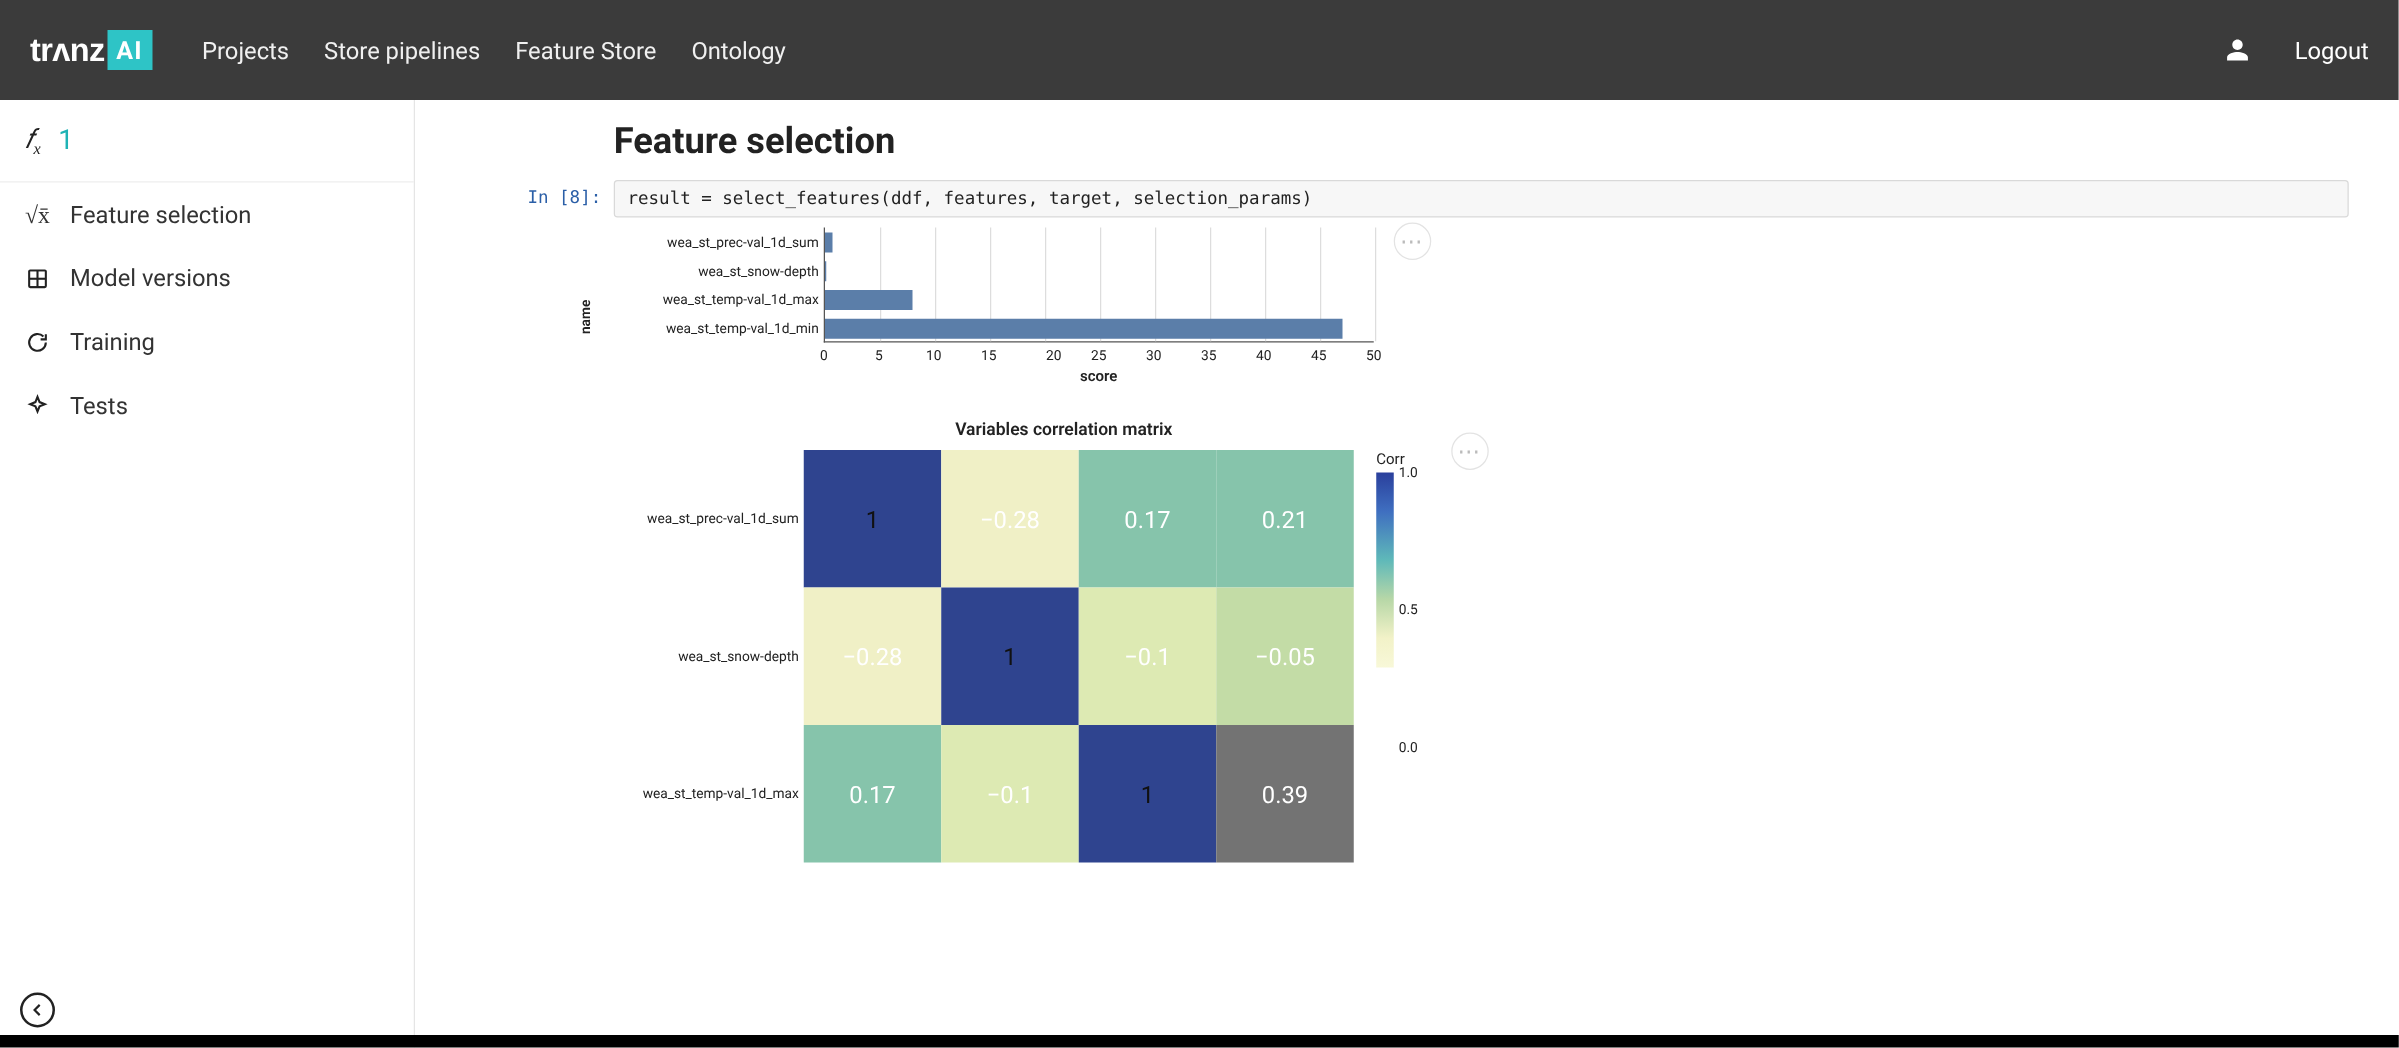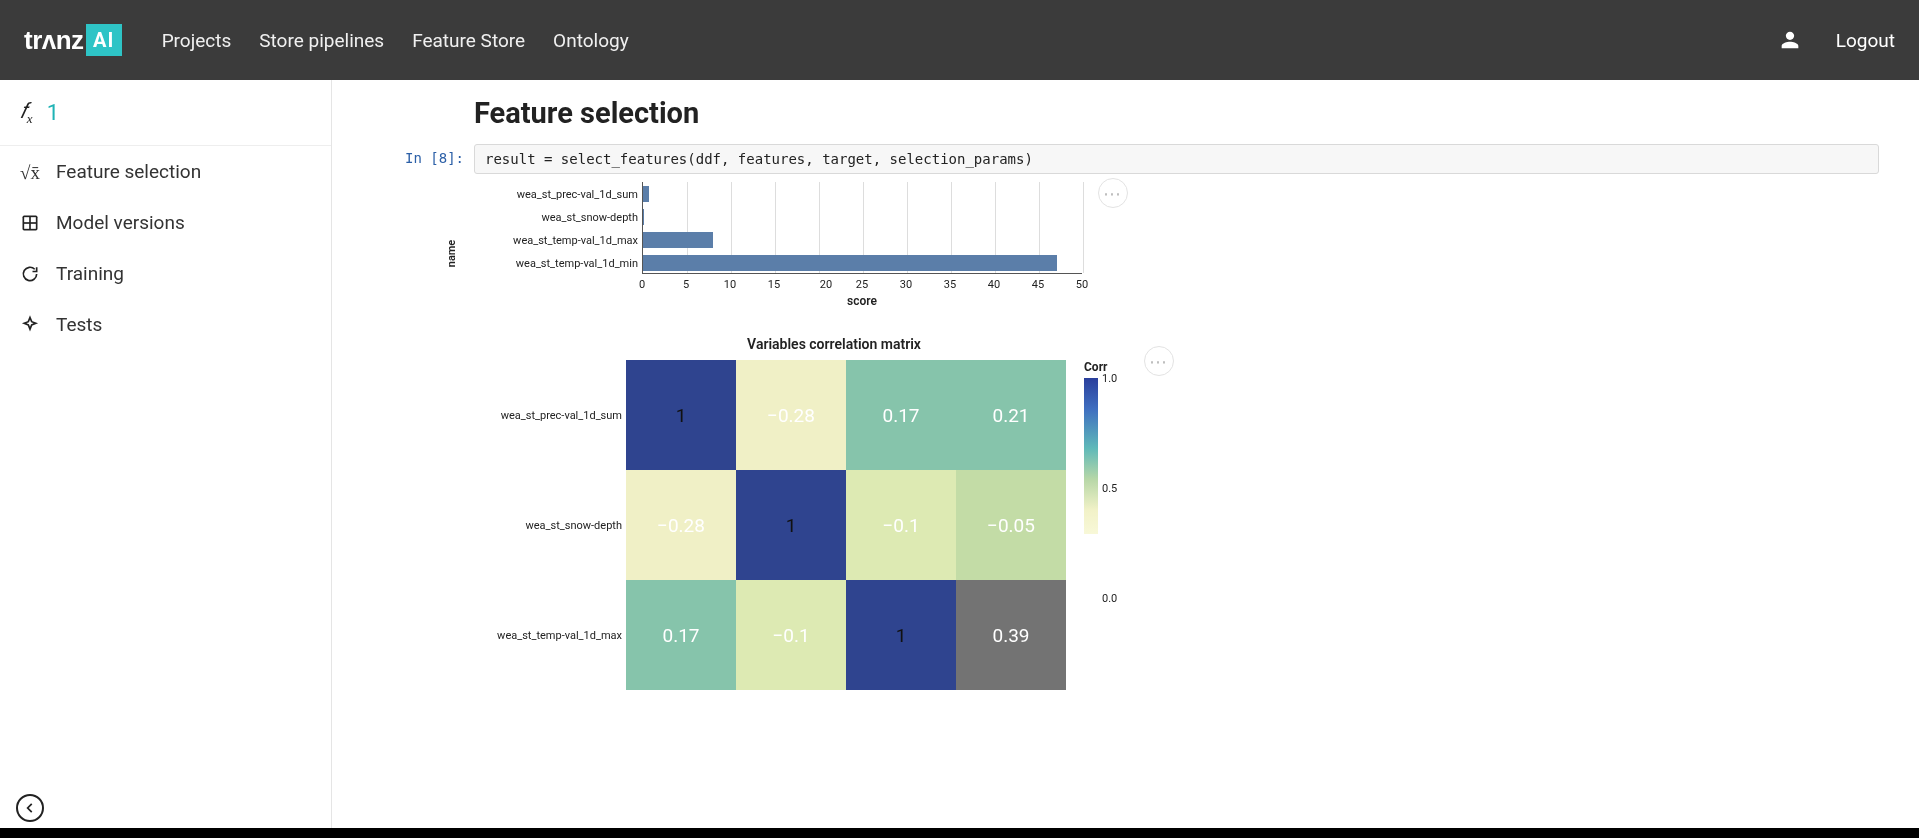--- a/index.html
+++ b/index.html
@@ -39,21 +39,21 @@
     margin-left: 2px;
     font-size: 20px;
     font-weight: 700;
     letter-spacing: 1px;
   }
   .nav-links { display: flex; gap: 28px; font-size: 19px; }
   .nav-links > div { cursor: pointer; color: #f0f0f0; }
   .top-right { margin-left: auto; display: flex; align-items: center; gap: 36px; font-size: 19px; }
   .user-icon { width: 20px; height: 20px; }
 
-  .main { display: flex; height: calc(100% - 80px); }
+  .main { display: flex; height: calc(100% - 80px); gap: 17px; }
 
   .sidebar {
     width: 332px;
     border-right: 1px solid #e5e5e5;
     display: flex;
     flex-direction: column;
     position: relative;
   }
   .sidebar-head {
     display: flex;
@@ -180,21 +180,21 @@
     font-size: 11px;
     transform: translateY(-50%);
     white-space: nowrap;
   }
   .colorbar {
     position: absolute;
     left: 610px;
     top: 24px;
     width: 80px;
   }
-  .cb-title { font-size: 12px; font-weight: 700; margin-bottom: 4px; }
+  .cb-title { font-size: 12px; font-weight: 400; margin-bottom: 4px; }
   .cb-bar {
     width: 14px; height: 156px;
     background: linear-gradient(to bottom, #2a3f9c 0%, #3f6fc0 20%, #5fb9b9 45%, #b7d7a7 65%, #f2f2c8 85%, #f8f8d8 100%);
     position: relative;
   }
   .cb-tick { position: absolute; left: 18px; font-size: 11px; transform: translateY(-50%); }
   .black-strip { position:absolute; left:0; right:0; bottom:0; height:10px; background:#000; }
 </style>
 </head>
 <body>

